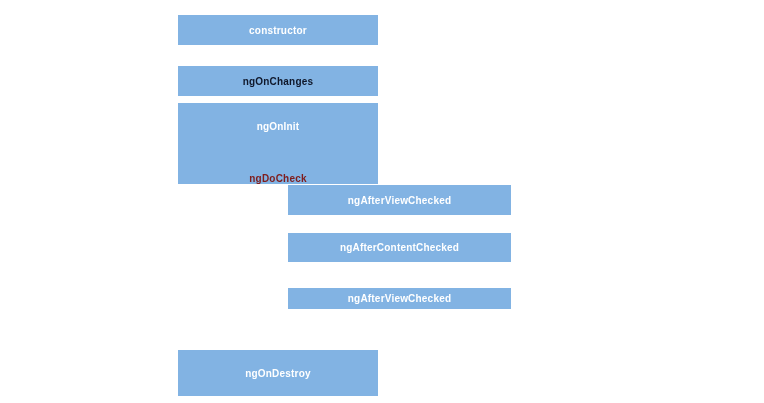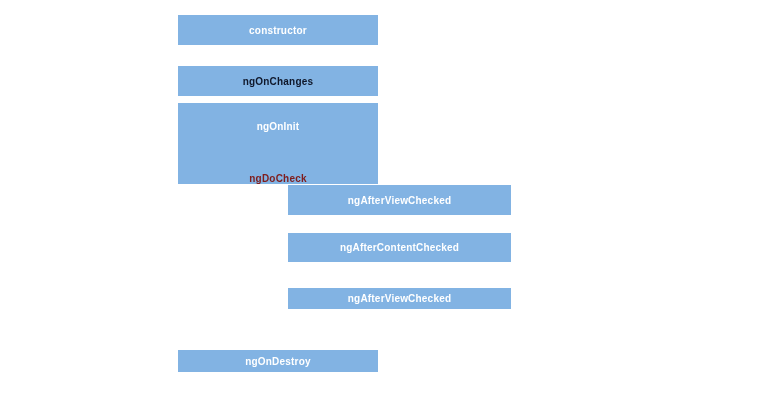--- a/index.html
+++ b/index.html
@@ -62,16 +62,16 @@
     </div>
     <div class="lifecycle-box col-b" style="top: 185px; height: 30px; background: rgb(130, 179, 227); color: rgb(255, 255, 255);">
       <span>ngAfterViewChecked</span>
     </div>
     <div class="lifecycle-box col-b" style="top: 233px; height: 29px; background: rgb(130, 179, 227); color: rgb(255, 255, 255);">
       <span>ngAfterContentChecked</span>
     </div>
     <div class="lifecycle-box col-b" style="top: 288px; height: 21px; background: rgb(130, 179, 227); color: rgb(255, 255, 255); align-items: center;">
       <span>ngAfterViewChecked</span>
     </div>
-    <div class="lifecycle-box col-a" style="top: 350px; height: 22px; background: rgb(130, 179, 227); color: rgb(255, 255, 255);">
+    <div class="lifecycle-box col-a" style="top: 350px; height: 46px; background: rgb(130, 179, 227); color: rgb(255, 255, 255);">
       <span>ngOnDestroy</span>
     </div>
   </div>
 
 </body></html>

